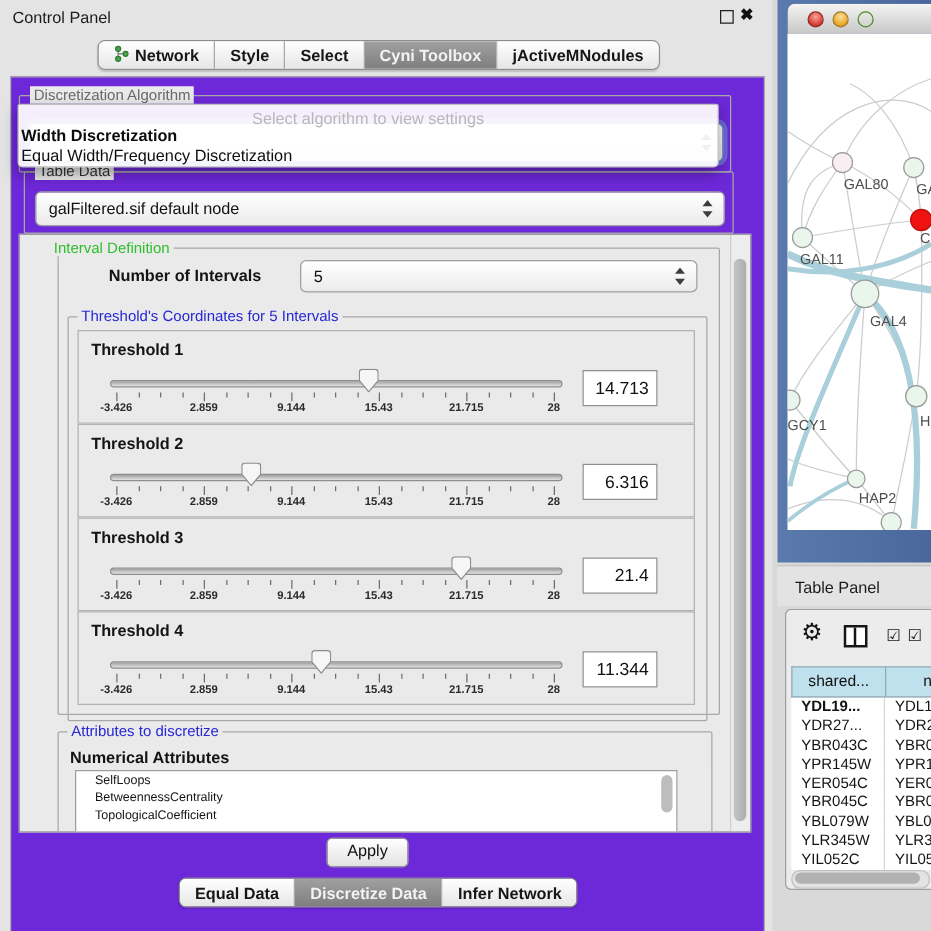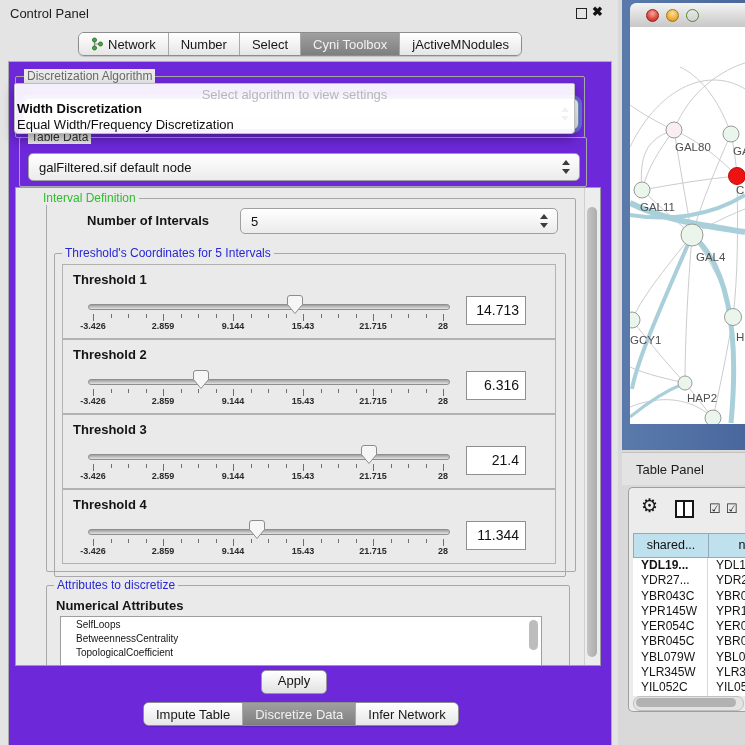--- a/index.html
+++ b/index.html
@@ -6,22 +6,22 @@
   #root{position:relative;width:745px;height:745px;background:#d9d9d9;overflow:hidden;
         font-family:"Liberation Sans",sans-serif;-webkit-font-smoothing:antialiased;}
   
   #control-panel{position:absolute;left:0;top:0;width:618px;height:745px;background:#e4e4e4;}
   .cp-titlebar{position:absolute;left:0;top:0;width:618px;height:26px;}
   .cp-title{position:absolute;left:10px;top:6px;font-size:13px;color:#1c1c1c;}
   .float-icon{position:absolute;left:576px;top:8px;width:9px;height:9px;border:1.5px solid #222;background:transparent;}
   .close-icon{position:absolute;left:592px;top:4px;font-size:13px;font-weight:bold;color:#111;}
   .seg-tabs{position:absolute;display:flex;border:1px solid #8d8d8d;border-radius:6px;overflow:hidden;
             background:linear-gradient(#ffffff,#e2e2e2);box-shadow:0 1px 1px rgba(0,0,0,.15);height:22px;}
-  .seg{display:flex;gap:5px;padding:4px 12px;font-size:13px;color:#161616;
-       border-right:1px solid #a9a9a9;white-space:nowrap;background:linear-gradient(#ffffff,#e6e6e6);}
+  .seg{display:flex;align-items:center;gap:5px;padding:4px 12px;font-size:13px;color:#161616;
+       border-right:1px solid #a9a9a9;white-space:nowrap;background:linear-gradient(#ffffff,#e6e6e6);font-weight:bold;}
   .seg:last-child{border-right:none;}
   .seg.selected{background:linear-gradient(#a0a0a0,#7f7f7f);color:#f2f2f2;}
   #top-tabs{left:78px;top:32px;}
   #bottom-tabs{left:143px;top:702px;}
   #cp-main{position:absolute;left:8px;top:61px;width:604px;height:712px;background:#6d28d9;
            border:1px solid #ababab;box-sizing:border-box;}
   .groupbox{position:absolute;border:1px solid #a8a8a8;border-radius:2px;}
   .gb-title{position:absolute;top:-8px;left:8px;background:#eaeaea;padding:0 3px;font-size:12px;color:#333;white-space:nowrap;}
   .gb-green{color:#2ebe2e;} .gb-blue{color:#2727d6;text-align:center;}
   
@@ -108,21 +108,21 @@
         <div class="seg">
           <span><svg width="12" height="14" viewBox="0 0 12 14">
               <path d="M3.5 3.5 V10.5 M3.5 7 H9" stroke="#8a8a8a" stroke-width="1.2" fill="none"></path>
               <circle cx="3.5" cy="3" r="2" fill="#4ca64c" stroke="#2d7a2d"></circle>
               <circle cx="3.5" cy="11" r="2" fill="#4ca64c" stroke="#2d7a2d"></circle>
               <circle cx="9.5" cy="7" r="2" fill="#4ca64c" stroke="#2d7a2d"></circle>
             </svg></span>
           <span>Network</span>
         </div>
         <div class="seg">
-          <span>Number</span>
+          <span>Style</span>
         </div>
         <div class="seg">
           <span>Select</span>
         </div>
         <div class="seg selected">
           <span>Cyni Toolbox</span>
         </div>
         <div class="seg">
           <span>jActiveMNodules</span>
         </div>
@@ -321,21 +321,21 @@
         <div class="vscroll-track">
           <div class="vscroll-thumb" style="top:19px;height:450px;"></div>
         </div>
       </div>
 
       <div id="apply-btn">Apply</div>
     </div>
 
     <div class="seg-tabs" id="bottom-tabs">
         <div class="seg">
-          <span>Impute Table</span>
+          <span>Equal Data</span>
         </div>
         <div class="seg selected">
           <span>Discretize Data</span>
         </div>
         <div class="seg">
           <span>Infer Network</span>
         </div>
       </div>
   </section>
 

